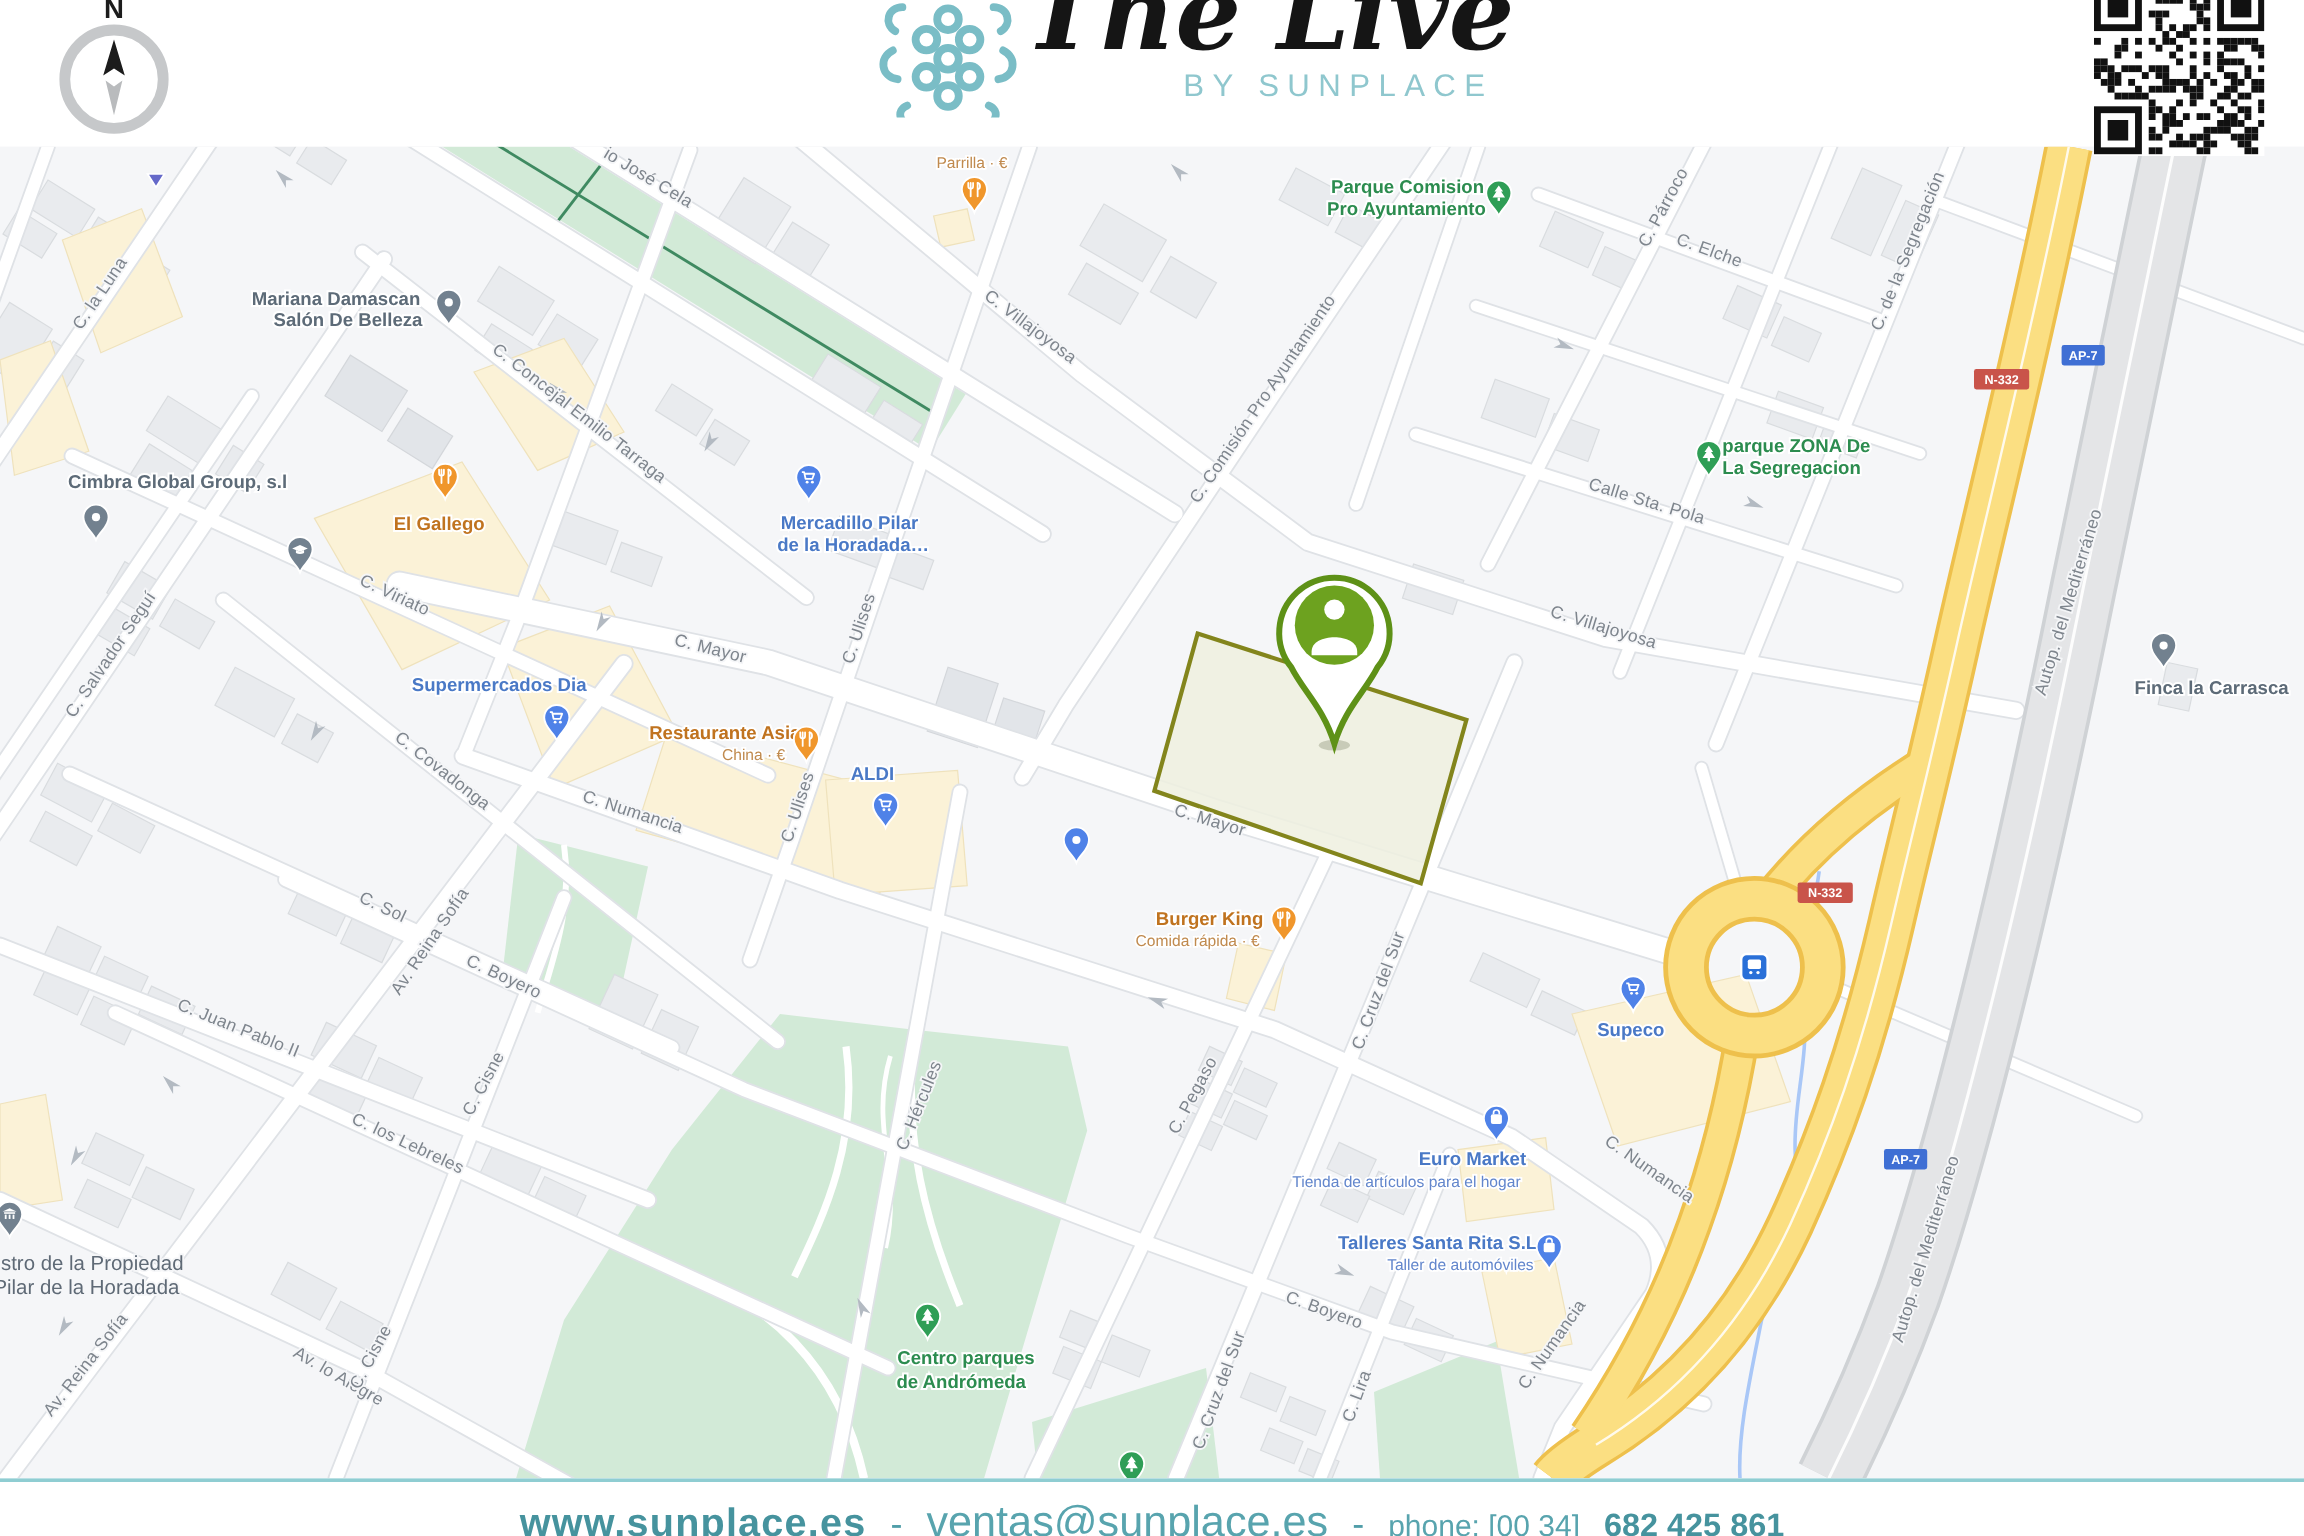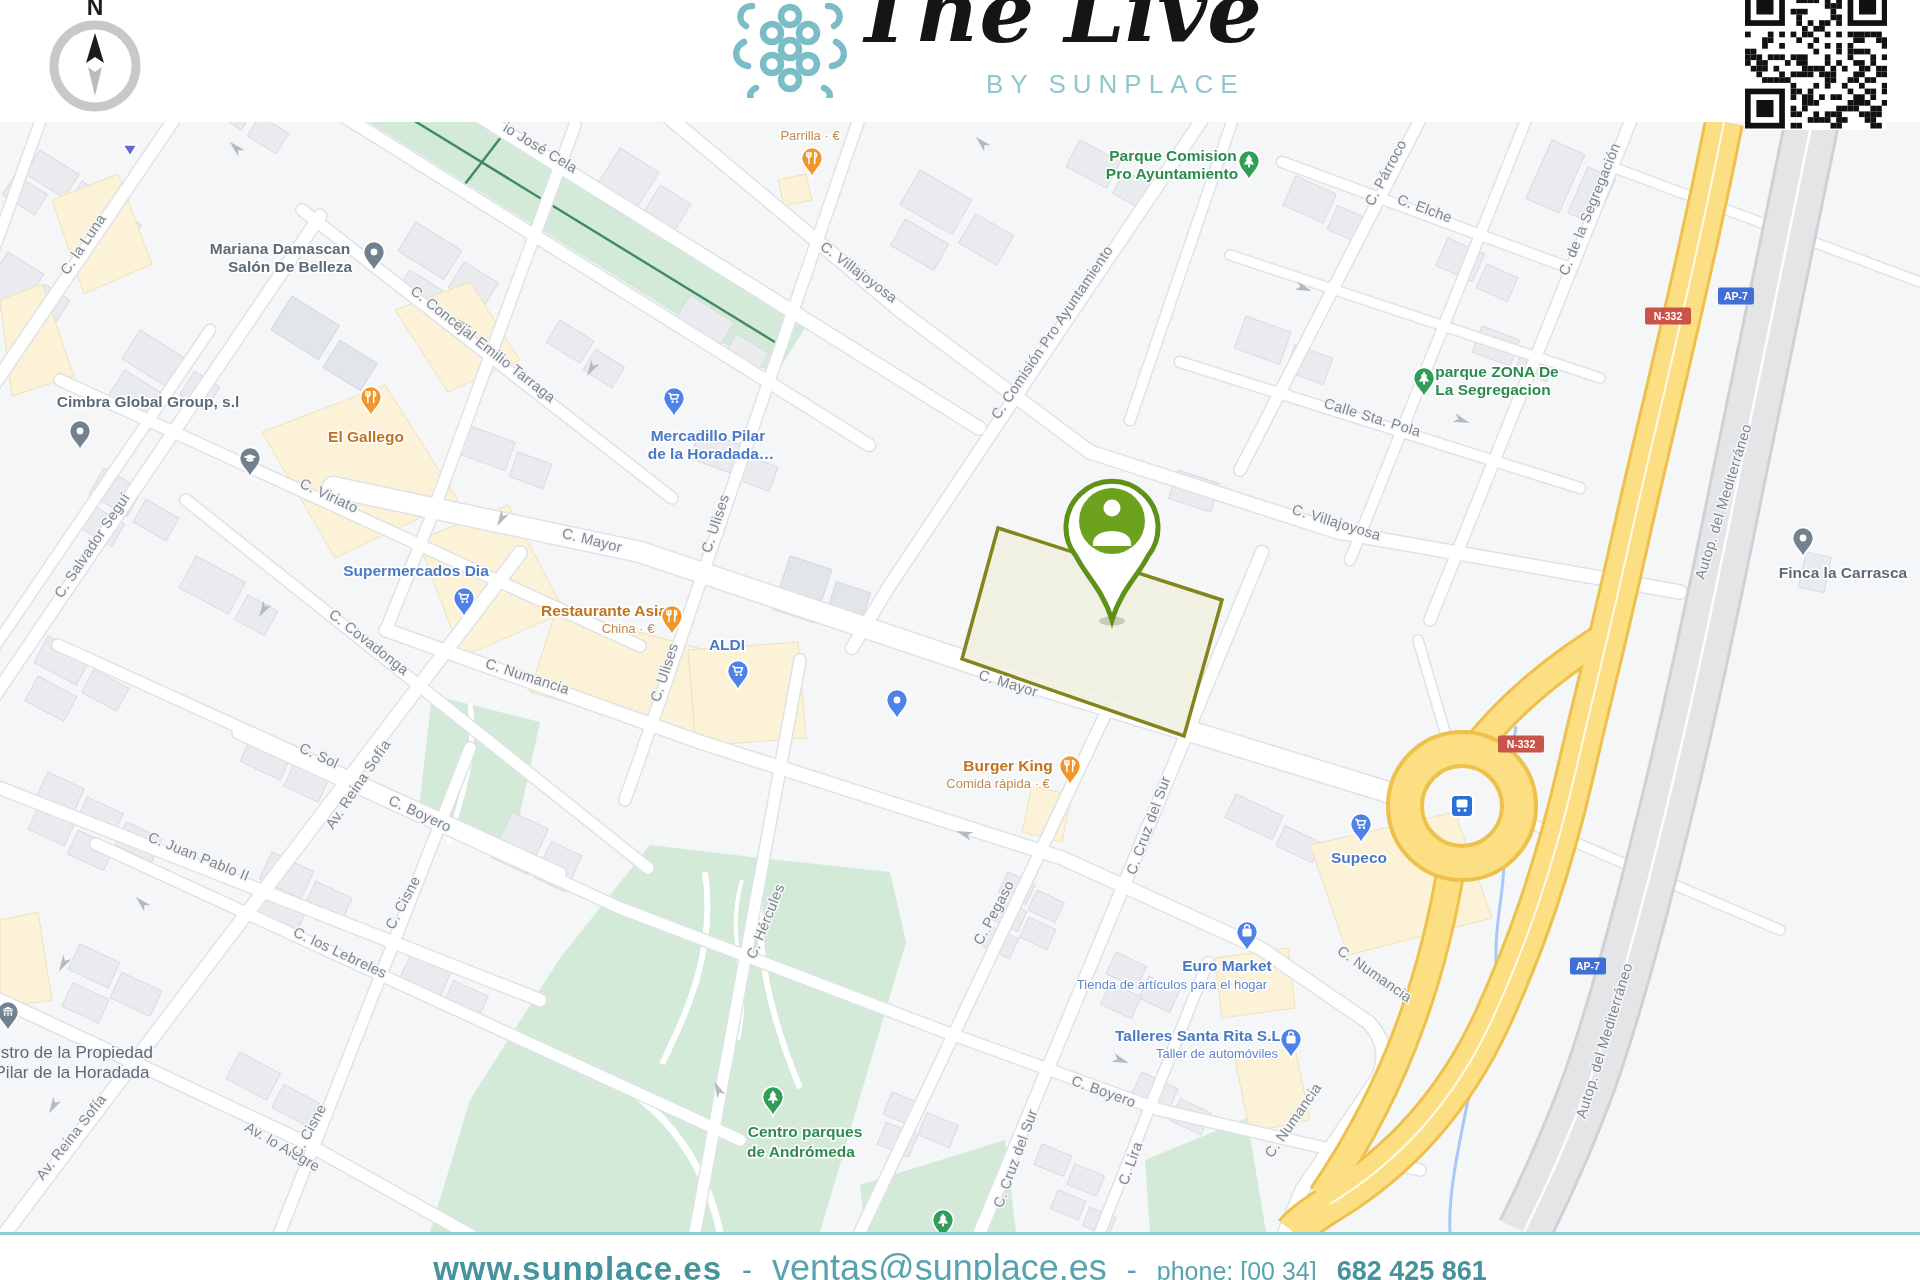--- a/index.html
+++ b/index.html
@@ -4,21 +4,21 @@
 <style>
   html,body{margin:0;padding:0;background:#fff;}
   .page{position:relative;width:1920px;height:1280px;overflow:hidden;background:#fff;
         font-family:"Liberation Sans",sans-serif;}
   
   .header{position:absolute;top:0;left:0;width:1920px;height:122px;background:#fff;z-index:5;}
   .compass{position:absolute;left:0;top:0;}
   .brand-ornament{position:absolute;left:726px;top:-6px;}
   .brand-title{position:absolute;left:853px;top:-31px;font-family:"DejaVu Serif","Liberation Serif",serif;
                font-style:italic;font-weight:600;font-size:86px;line-height:1;color:#151515;white-space:nowrap;}
-  .brand-sub{position:absolute;left:986px;top:56px;font-size:26px;letter-spacing:7px;color:#8fc7ce;white-space:nowrap;margin-top:13px;}
+  .brand-sub{position:absolute;left:986px;top:56px;font-size:26px;letter-spacing:7px;color:#8fc7ce;white-space:nowrap;}
   .qr-wrap{position:absolute;left:1745px;top:0;width:142px;height:130px;overflow:hidden;background:#fff;}
   .qr-wrap svg{display:block;margin-top:-14px;}
   
   .map{position:absolute;top:122px;left:0;width:1920px;height:1110px;overflow:hidden;background:#f5f6f8;}
   .map svg{display:block;}
   .map text{font-family:"Liberation Sans",sans-serif;}
   .street-lbl{font-size:14.5px;fill:#7e858d;letter-spacing:.3px;text-anchor:middle;
               paint-order:stroke;stroke:#f5f6f8;stroke-width:3px;}
   .poi-lbl{font-size:15.5px;font-weight:bold;text-anchor:middle;paint-order:stroke;stroke:#fff;stroke-width:3.2px;}
   .poi-sub{font-size:13px;font-weight:normal;text-anchor:middle;paint-order:stroke;stroke:#fff;stroke-width:3px;}

